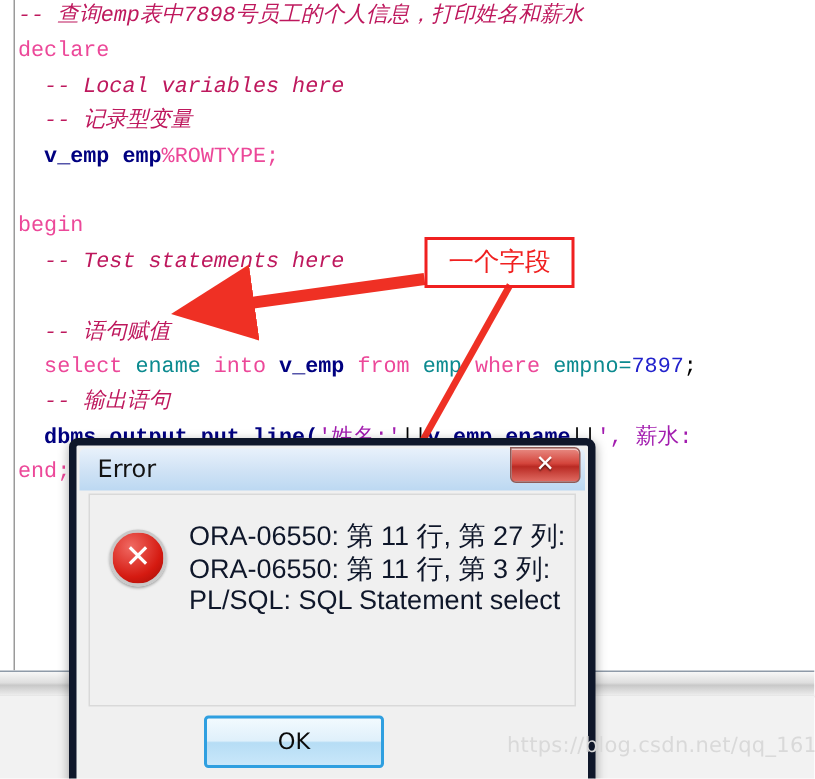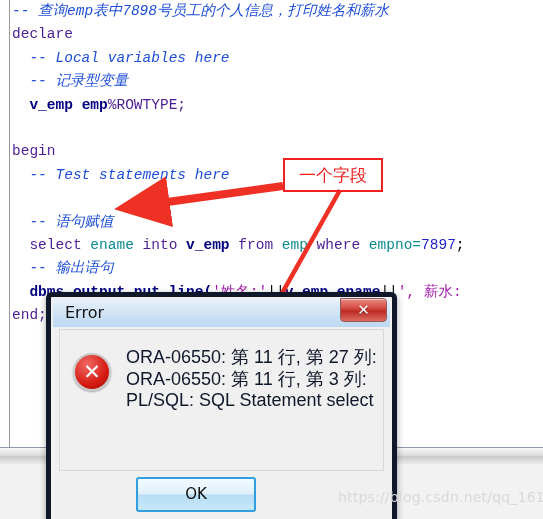--- a/index.html
+++ b/index.html
@@ -17,22 +17,22 @@
   #editor-gutter{
     position:absolute;left:0;top:0;width:9px;height:447px;
     background:#ffffff;border-right:1px solid #9a9a9a;
   }
   #code{
     position:absolute;left:12px;top:0px;width:535px;
     font-family:"Liberation Mono","DejaVu Sans Mono",monospace;
     font-size:14.5px;line-height:23.4px;white-space:pre;
   }
   .ln{height:23.4px;white-space:pre;}
-  .cm{color:#1d4ed8;font-style:italic;}
-  .kw{color:#4c1d95;margin-top:23px;}
+  .cm{color:#be185d;font-style:italic;}
+  .kw{color:#ec4899;margin-top:23px;}
   .id{color:#000080;font-weight:bold;}
   .plain{color:#000000;}
   .num{color:#2222cc;}
   .str{color:#a21caf;}
   .tealid{color:#0b8a8f;}
 
   
   #splitter{
     position:absolute;left:0;top:447px;width:543px;height:16px;
     background:linear-gradient(#f7f7f7,#dedede 45%,#c8c8c8 55%,#efefef);

